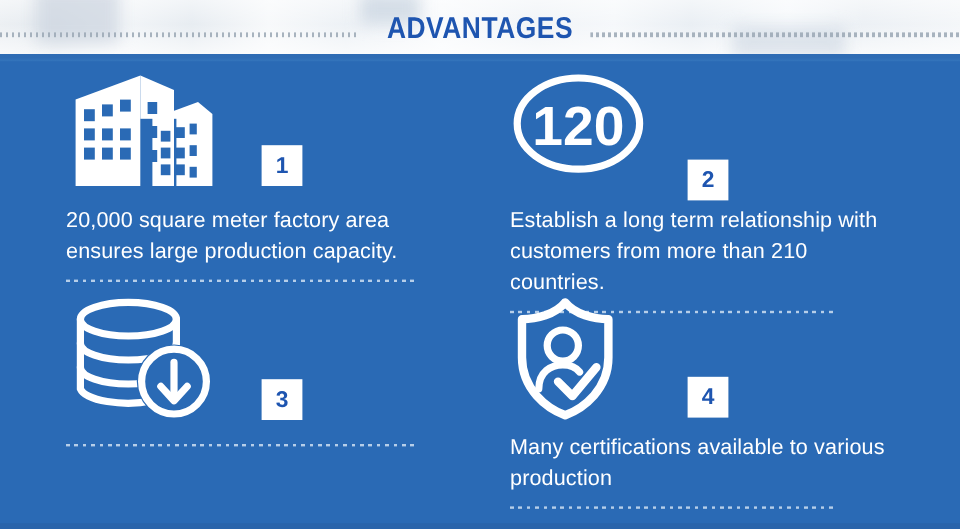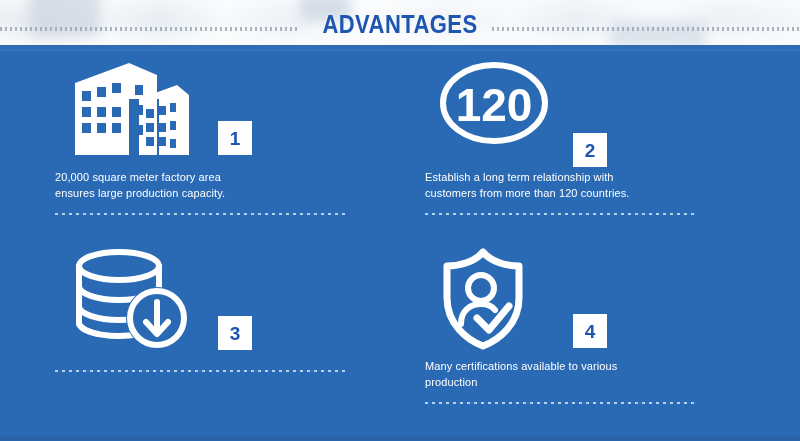--- a/index.html
+++ b/index.html
@@ -66,38 +66,38 @@
     position: absolute; left: 0; top: 6px; width: 800px; height: 385px;
   }
 
   .cell { position: absolute; }
   .cell.c1 { left: 55px;  top: 4px;   width: 300px; }
   .cell.c2 { left: 425px; top: 4px;   width: 320px; }
   .cell.c3 { left: 55px;  top: 193px; width: 300px; }
   .cell.c4 { left: 425px; top: 193px; width: 320px; }
 
   .icon-row { position: relative; height: 115px; }
-  .icon-wrap { position: absolute; left: 12px; top: 0; }
+  .icon-wrap { position: absolute; left: 0; top: 0; }
   .badge {
     position: absolute;
     width: 34px; height: 34px;
     background: #ffffff;
     color: #1e55b0;
     font-size: 19px; font-weight: bold;
     display: flex; align-items: center; justify-content: center;
     line-height: 1;
   }
   .badge.b1 { left: 163px; top: 66px; }
   .badge.b2 { left: 148px; top: 78px; }
   .badge.b3 { left: 163px; top: 72px; }
   .badge.b4 { left: 148px; top: 70px; }
 
   .desc {
     color: #ffffff;
-    font-size: 11px;
+    font-size: 18px;
     line-height: 1.45;
     font-weight: 500;
     letter-spacing: .1px;
     white-space: pre-line;
   }
   .cell.c1 .desc, .cell.c3 .desc { width: 292px; }
   .cell.c2 .desc, .cell.c4 .desc { width: 318px; }
 
   .divider {
     margin-top: 11px;
@@ -188,21 +188,21 @@
         <div class="icon-row">
           <div class="icon-wrap">
             <svg width="120" height="102" viewBox="0 0 120 102">
               <ellipse cx="57" cy="48" rx="51" ry="38" fill="none" stroke="#ffffff" stroke-width="6"></ellipse>
               <text x="57" y="66" text-anchor="middle" font-family="Liberation Sans, sans-serif" font-size="46" font-weight="bold" fill="#ffffff">120</text>
             </svg>
           </div>
           <div class="badge b2">2</div>
         </div>
         <div class="desc">Establish a long term relationship with
-customers from more than 120 countries.</div>
+customers from more than 210 countries.</div>
         <div class="divider"></div>
       </div>
 
       <div class="cell c3">
         <div class="icon-row">
           <div class="icon-wrap">
             <svg width="122" height="110" viewBox="0 0 122 110">
               <g fill="none" stroke="#ffffff" stroke-width="6" stroke-linecap="round">
 
                 <ellipse cx="52" cy="22" rx="40" ry="14"></ellipse>

